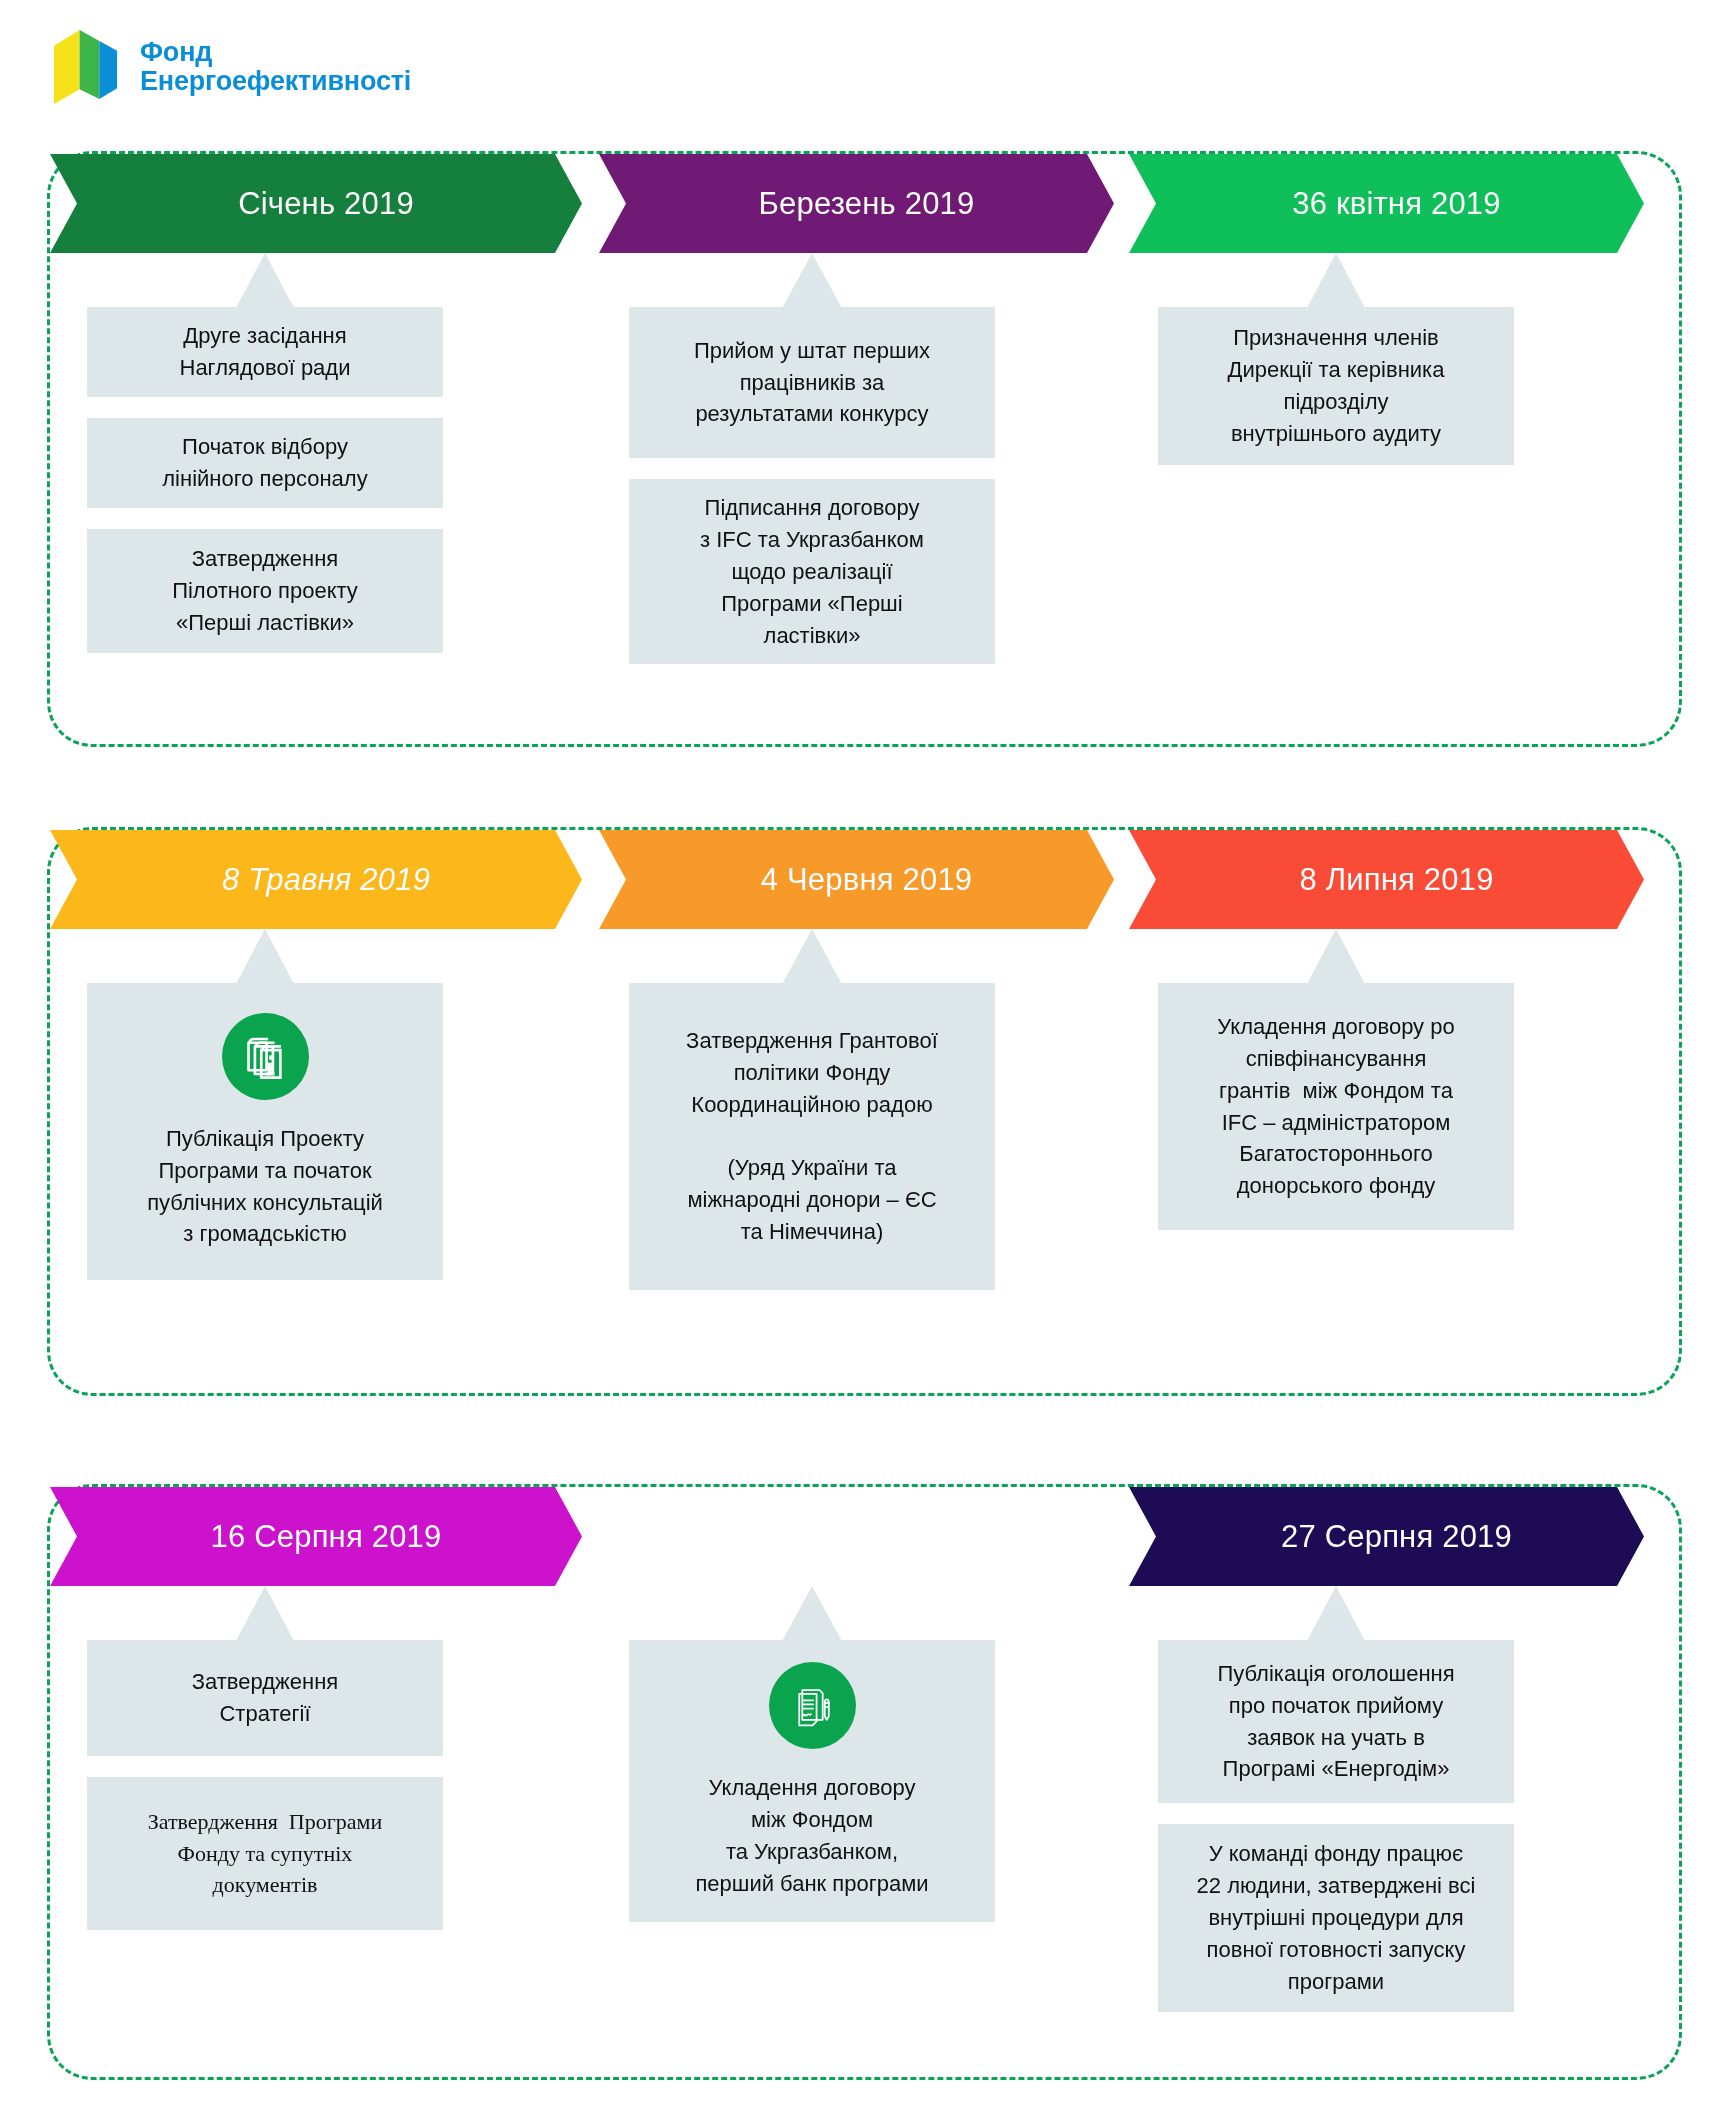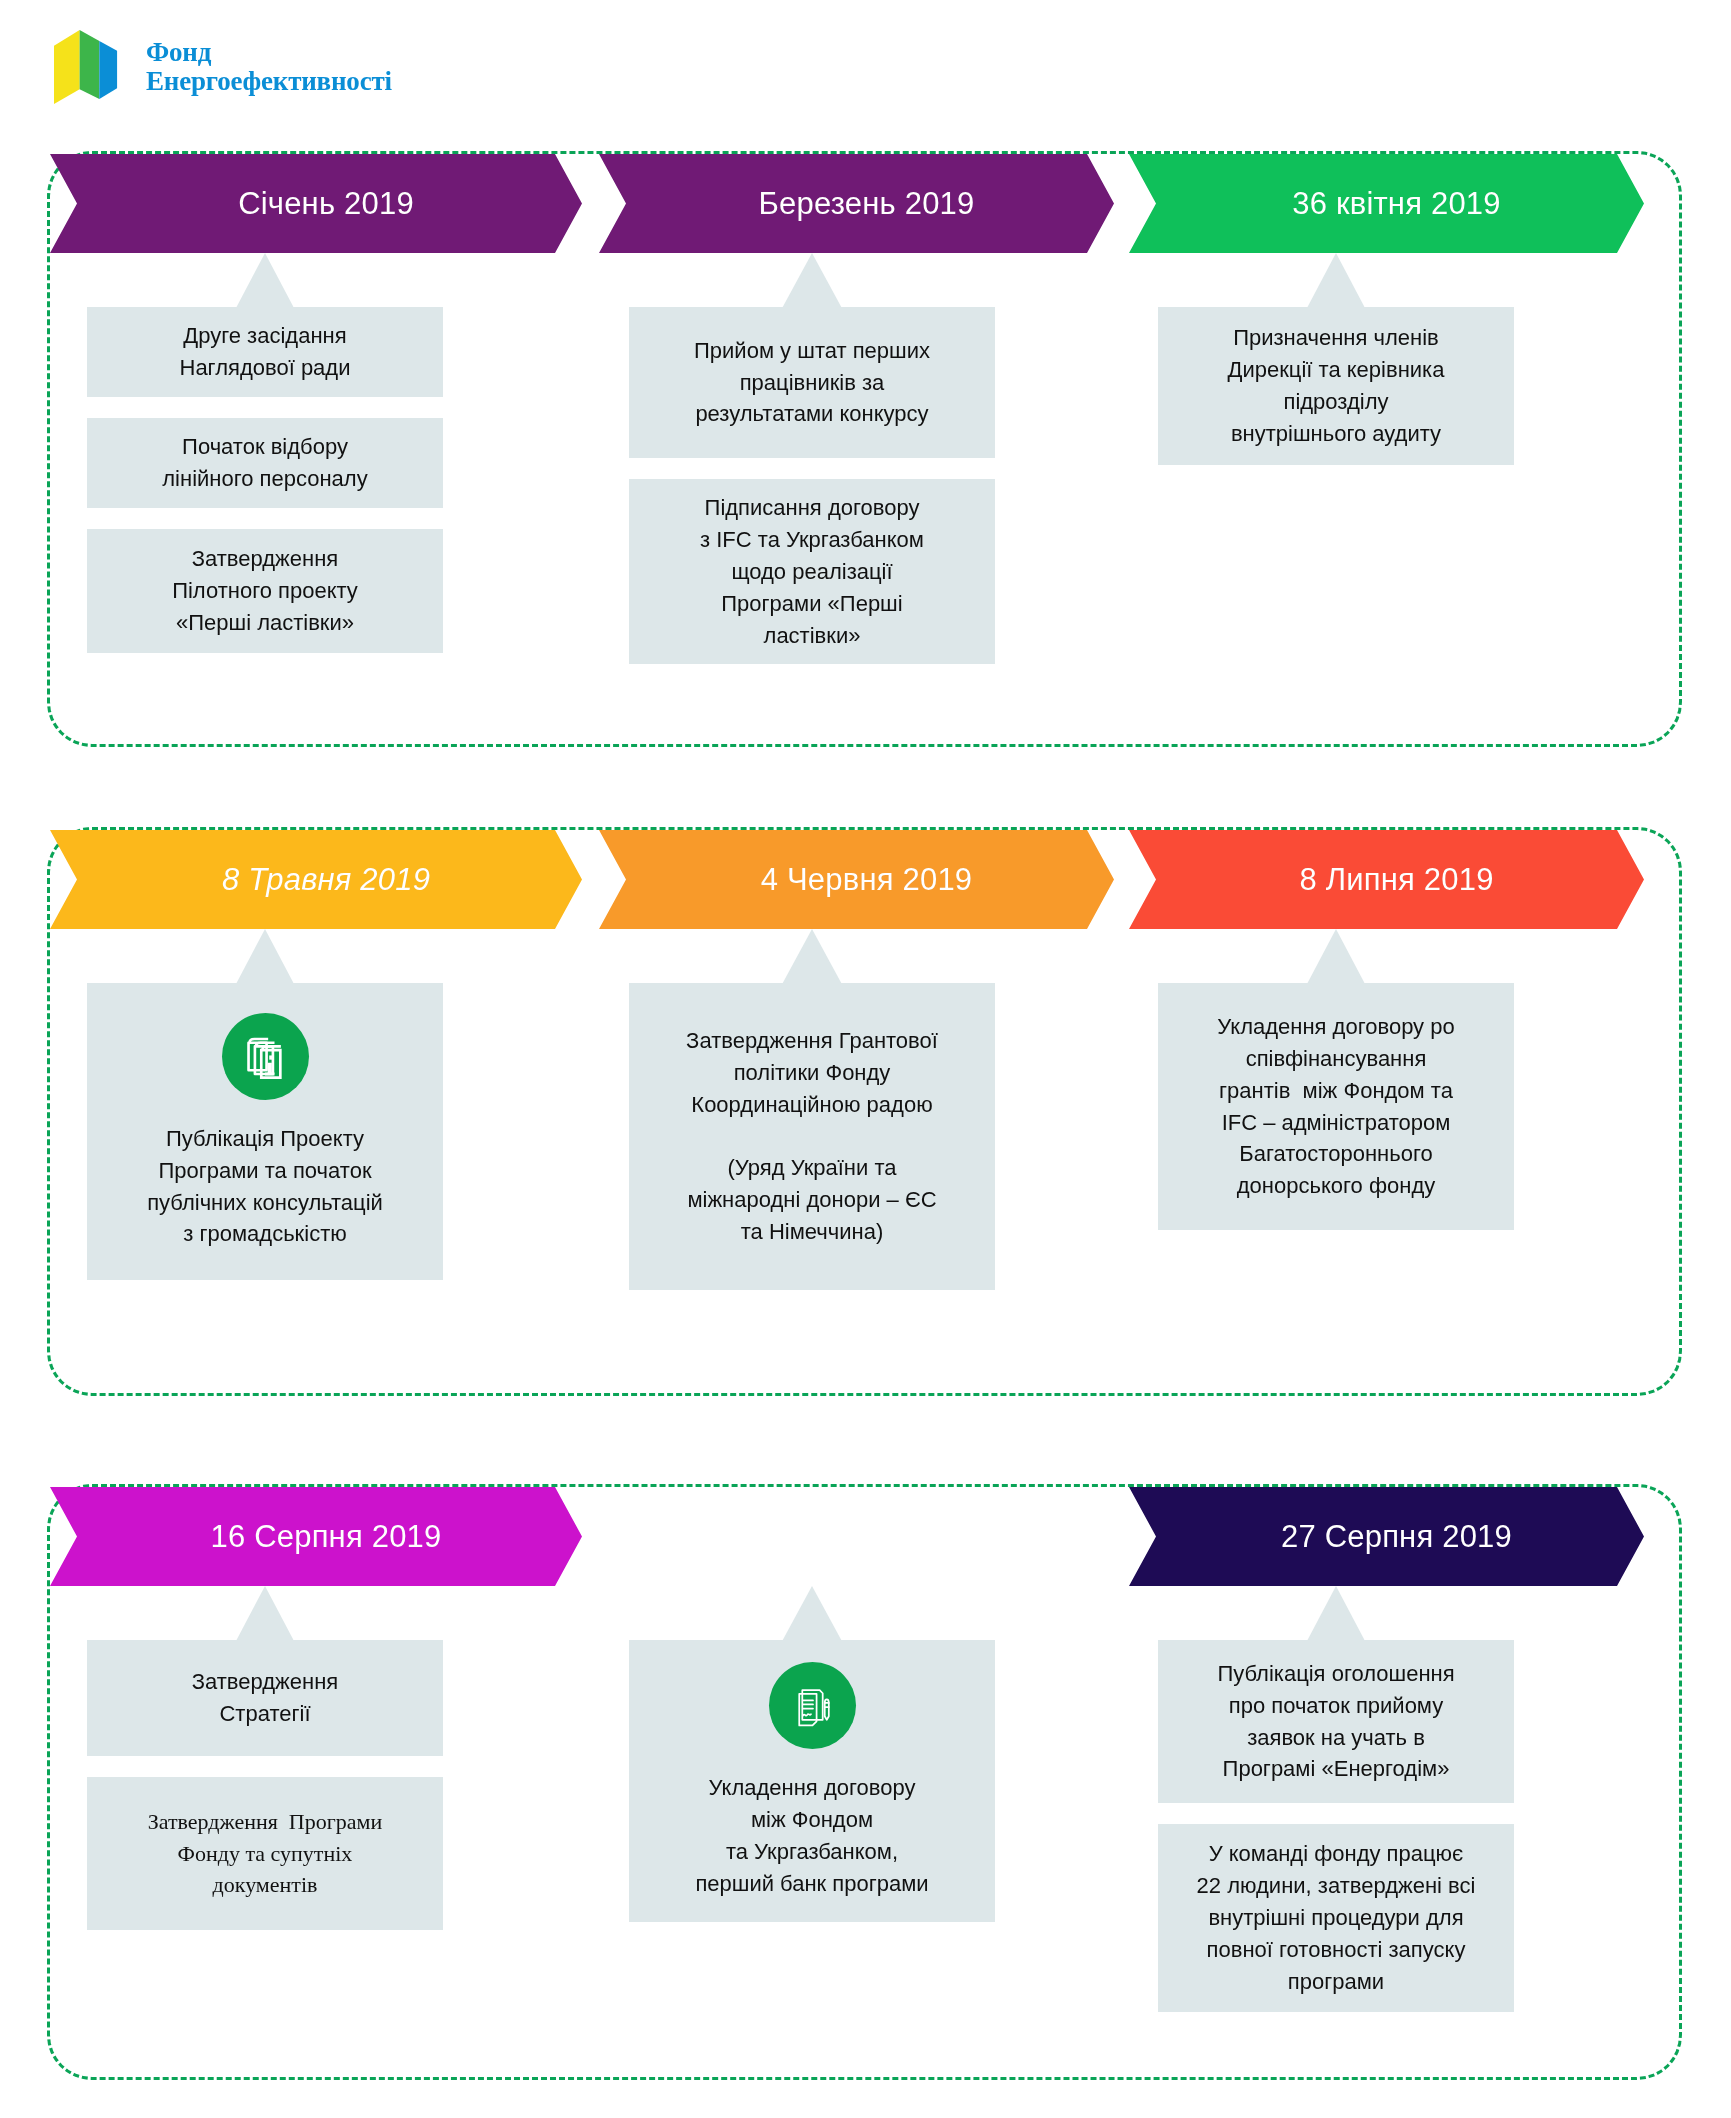--- a/index.html
+++ b/index.html
@@ -10,22 +10,21 @@
     overflow:hidden;
   }
   .page{position:relative;width:1732px;height:2119px;background:#fff;}
 
   
   .logo-wrap{position:absolute;left:54px;top:30px;display:flex;align-items:center;gap:17px;}
   .logo-mark{width:69px;height:74px;flex:0 0 auto;}
   .logo-text{display:flex;flex-direction:column;line-height:1.0;}
   .logo-line{
     color:#0b8ed6;font-weight:700;letter-spacing:-0.2px;
-    font-family:Liberation Serif, serif;
-    margin-left:6px;
+    font-family:Liberation Sans, sans-serif;
   }
   .logo-line-1{font-size:27px;margin-bottom:2px;}
   .logo-line-2{font-size:27px;}
 
   
   .panel{
     position:absolute;
     border:3px dashed #0aa457;
     border-radius:45px;
     box-sizing:border-box;
@@ -103,21 +102,21 @@
     </div>
     <div class="logo-text">
       <span class="logo-line logo-line-1">Фонд</span>
       <span class="logo-line logo-line-2">Енергоефективності</span>
     </div>
   </div>
 
   <div id="panel-0" class="panel">
       <div class="panel-inner">
         <div class="chev-row">
-          <div class="chevron chev-0" style="background: #701a75;">
+          <div class="chevron chev-0" style="background: #15803d;">
             <span>Січень 2019</span>
           </div>
           <div class="chevron chev-1" style="background: #701a75;">
             <span>Березень 2019</span>
           </div>
           <div class="chevron chev-2" style="background: rgb(15, 192, 90);">
             <span>36 квітня 2019</span>
           </div>
         </div>
         <div class="col col-0">

